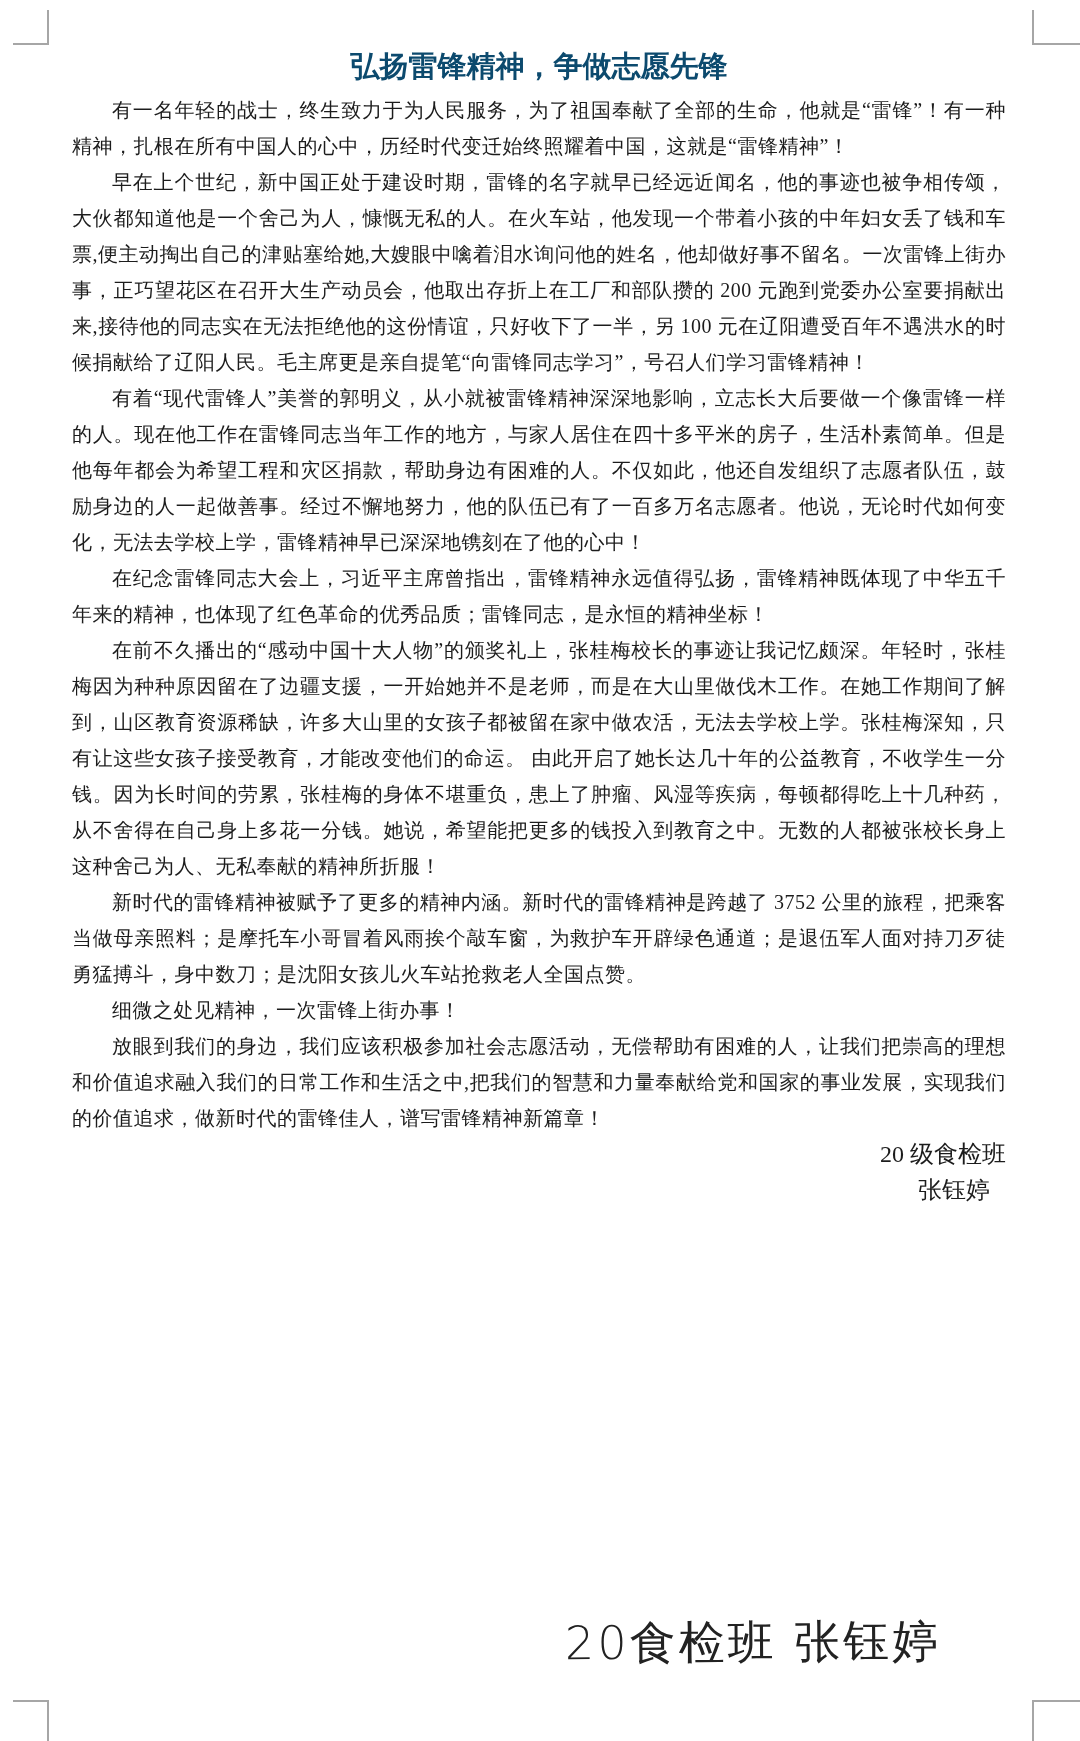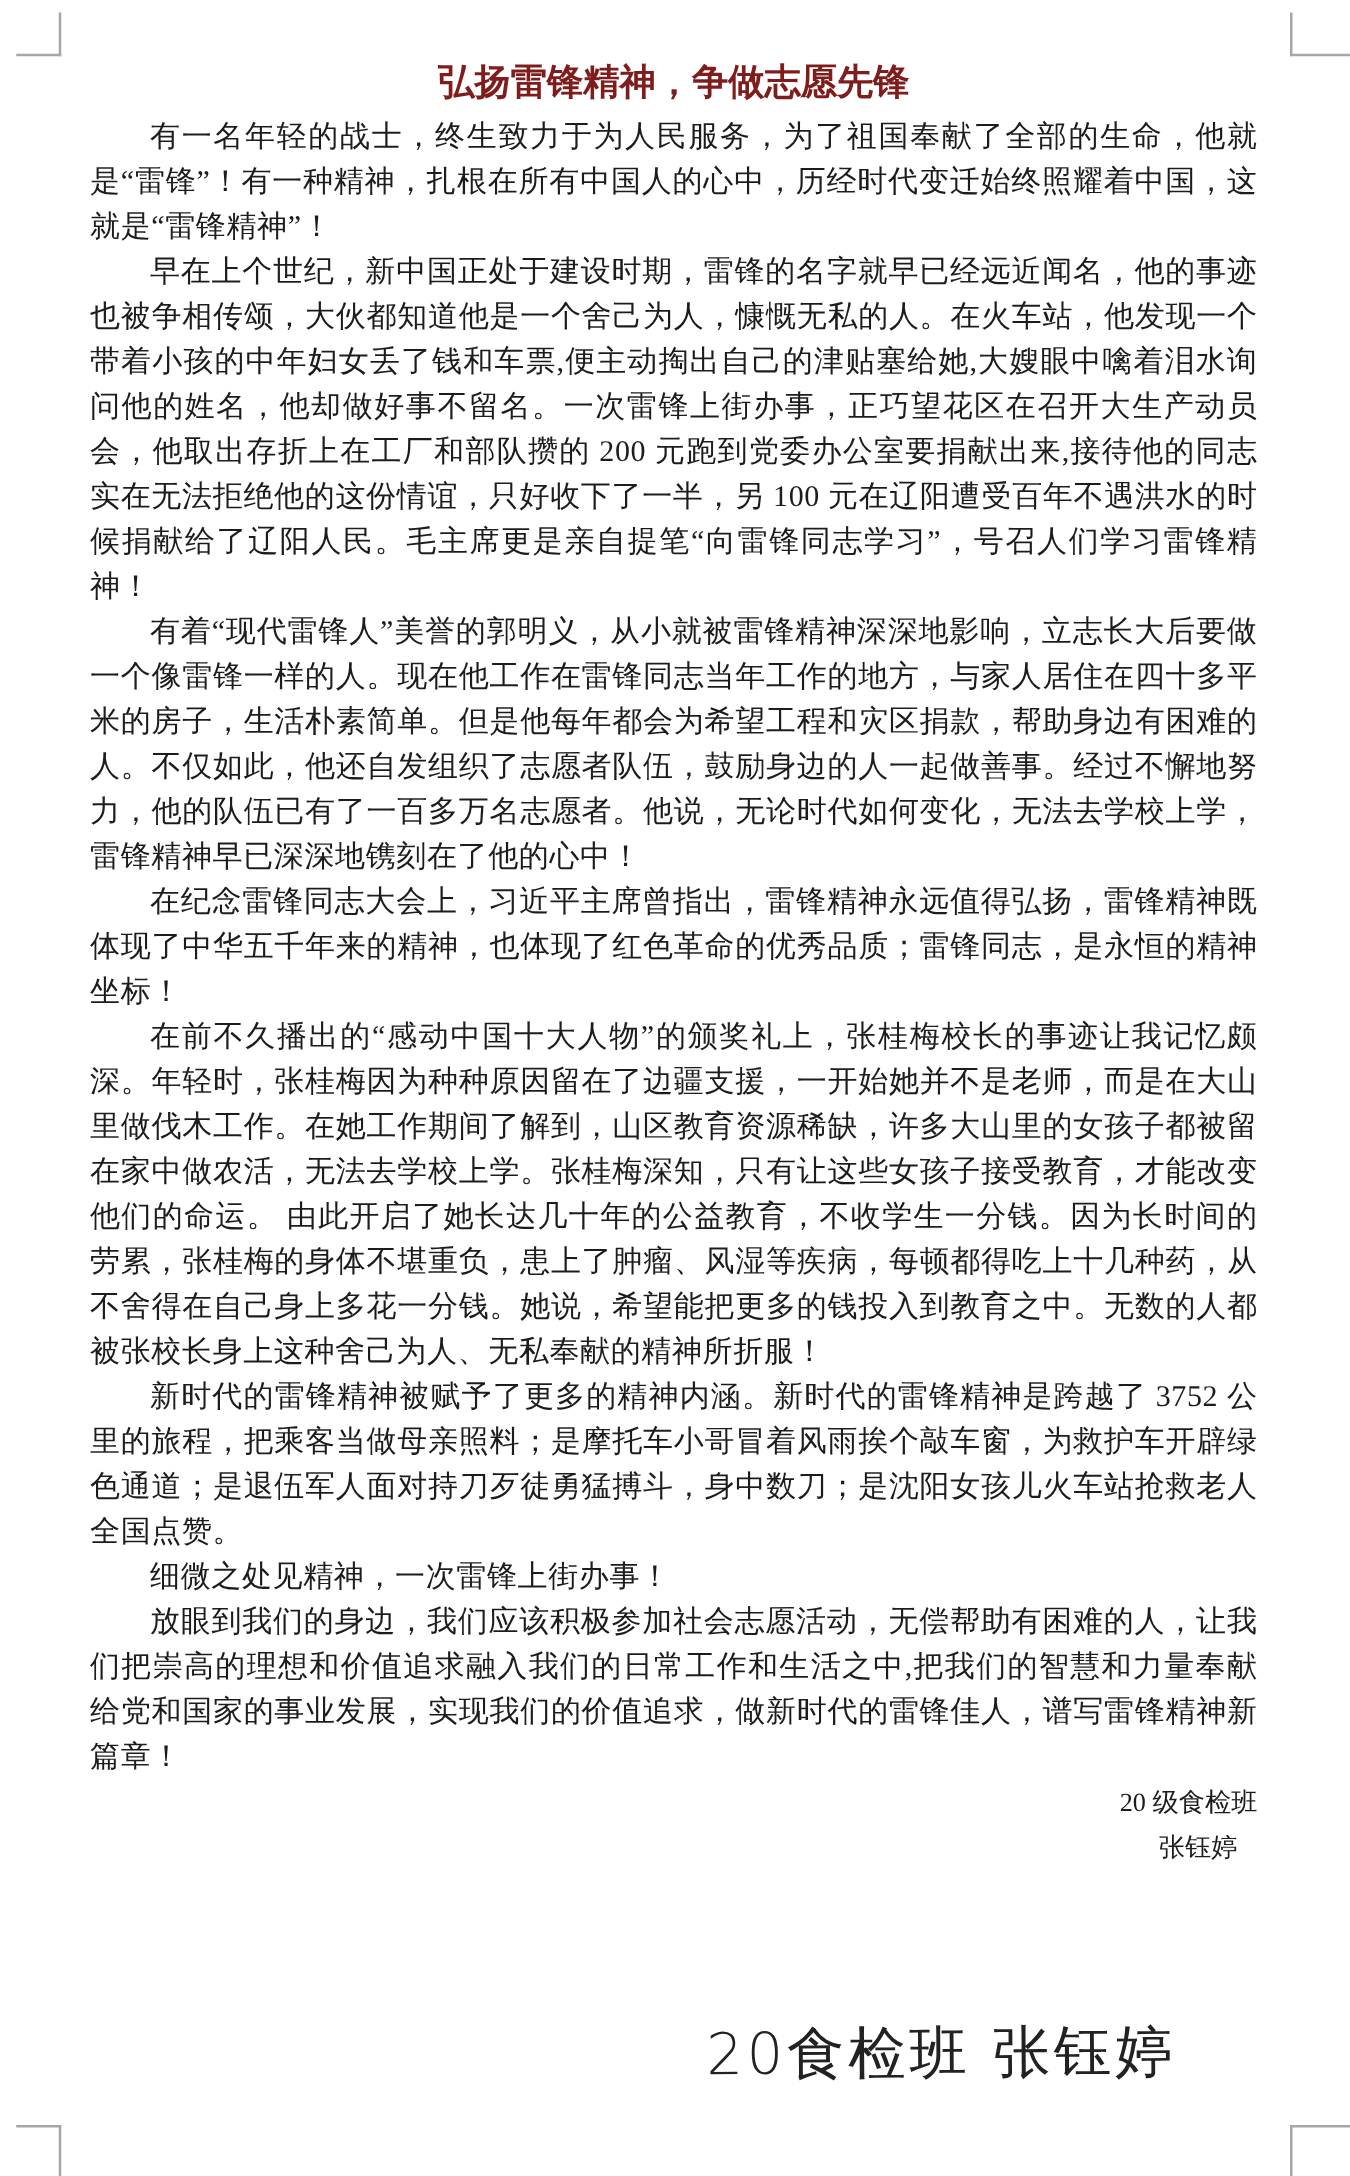--- a/index.html
+++ b/index.html
@@ -33,32 +33,32 @@
     top: 46px;
     width: 934px;
   }
   h1.doc-title {
     margin: 0 0 6px 0;
     text-align: center;
     font-family: "Liberation Sans", sans-serif;
     font-weight: bold;
     font-size: 29px;
     line-height: 40px;
-    color: #7f1d1d;
+    color: #0c4a6e;
   }
   .body-text p {
     margin: 0;
     text-indent: 2em;
-    font-size: 24px;
+    font-size: 20px;
     line-height: 36px;
     text-align: justify;
     letter-spacing: 0.5px;
   }
   .signoff {
-    font-size: 21px;
+    font-size: 24px;
     line-height: 36px;
     text-align: right;
   }
   .signoff .signoff-name {
     padding-right: 16px;
   }
   .handwritten {
     position: absolute;
     left: 565px;
     top: 1612px;

